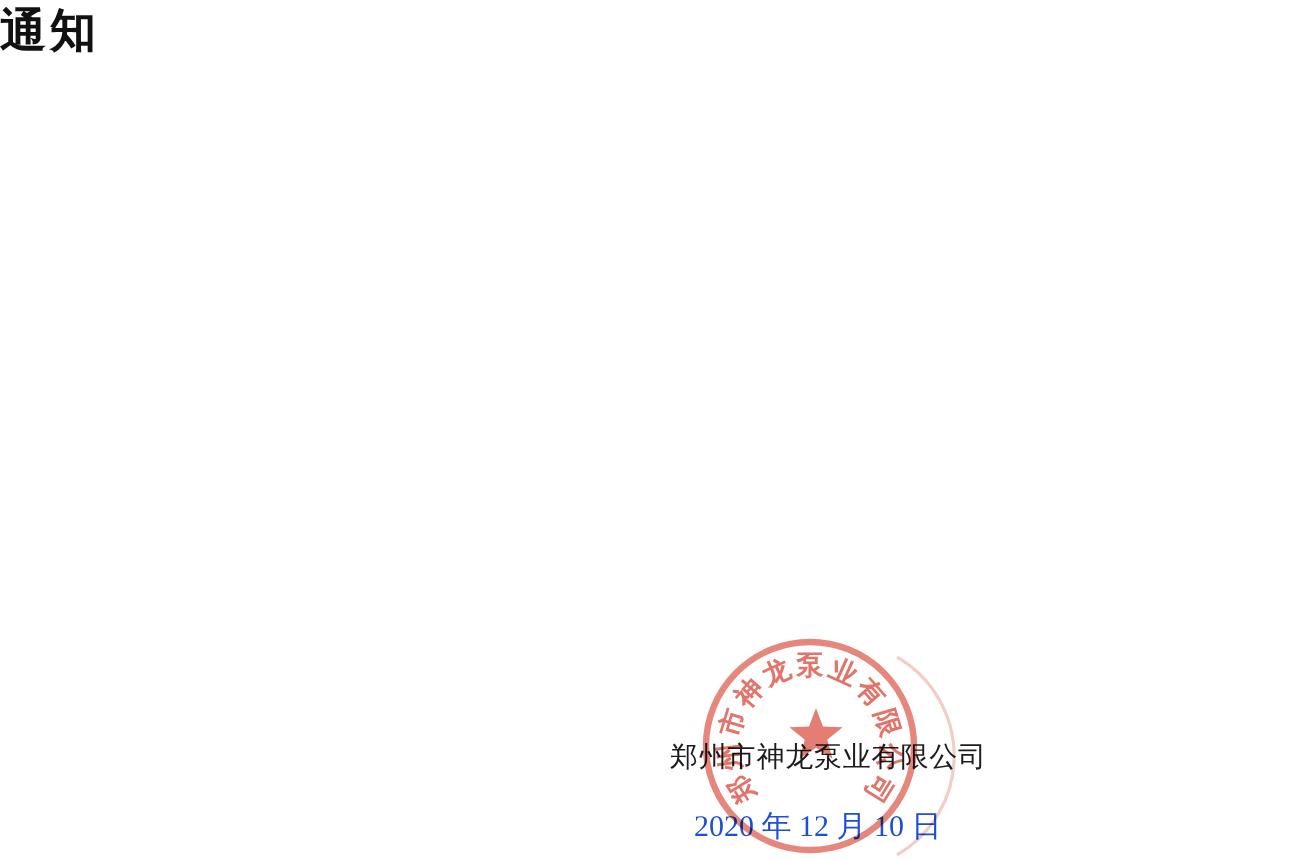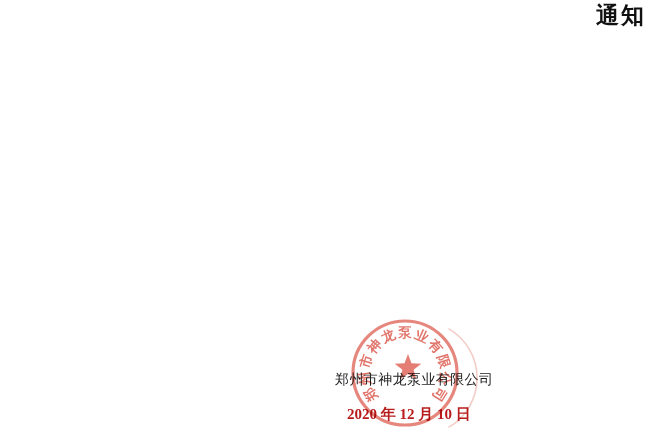--- a/index.html
+++ b/index.html
@@ -15,21 +15,21 @@
     overflow: hidden;
     font-family: "Liberation Serif", "DejaVu Serif", serif;
     color: #1c1c1c;
   }
   .title {
     position: absolute;
     top: 0;
     left: 0;
     right: 0;
     margin: 0;
-    text-align: right;
+    text-align: left;
     font-family: "Liberation Sans", "DejaVu Sans", sans-serif;
     font-size: 23px;
     font-weight: bold;
     line-height: 30px;
     letter-spacing: 2px;
     color: #111111;
   }
   .body-block {
     position: absolute;
     left: 121px;
@@ -57,23 +57,22 @@
     color: #1c1c1c;
     z-index: 1;
     font-family: Liberation Serif, serif;
   }
   .date {
     position: absolute;
     left: 347px;
     top: 404px;
     font-size: 15px;
     line-height: 20px;
-    color: #b91c1c;
+    color: #1d4ed8;
     z-index: 1;
-    font-weight: bold;
   }
   .seal {
     position: absolute;
     left: 330px;
     top: 300px;
     width: 180px;
     height: 130px;
     z-index: 2;
     mix-blend-mode: multiply;
     opacity: 0.92;

